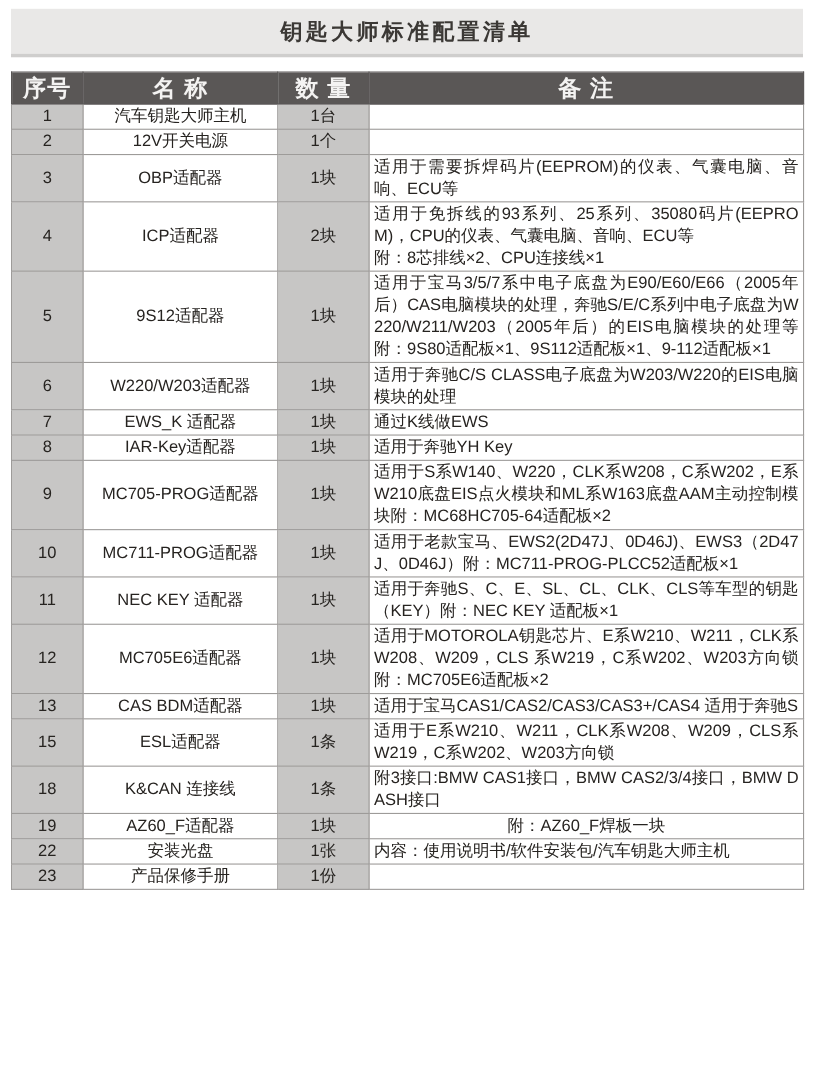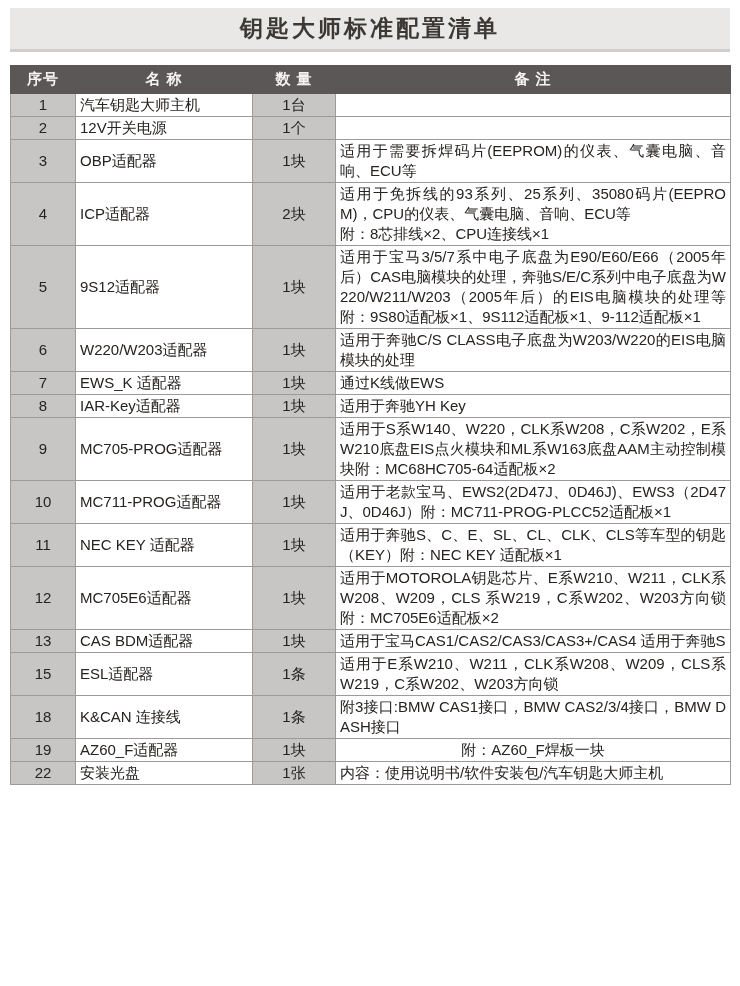--- a/index.html
+++ b/index.html
@@ -20,49 +20,49 @@
     background:var(--page-bg);
     font-family:"Liberation Sans","DejaVu Sans",sans-serif;
     color:var(--text);
   }
   .page{padding:8px 10px 0 10px;}
   .title-bar{
     width:720px;height:44px;
     background:var(--title-bg);
     border-bottom:3px solid var(--title-rule);
     display:flex;align-items:center;justify-content:center;
-    font-size:23px;font-weight:bold;letter-spacing:3px;
+    font-size:20px;font-weight:bold;letter-spacing:3px;
     color:var(--title-text);
   }
   table.config{
     margin-top:13px;
     width:720px;
     border-collapse:collapse;
     table-layout:fixed;
   }
   table.config th{
     background:var(--header-bg);
     color:var(--header-text);
-    font-size:15px;font-weight:bold;
+    font-size:21px;font-weight:bold;
     height:28px;padding:0;
     letter-spacing:1px;
     border:1px solid var(--header-bg);
   }
   table.config td{
     border:1px solid var(--border);
     font-size:15px;line-height:20px;
     padding:1px 4px;
     vertical-align:middle;
     word-break:break-all;
   }
   td.c-no,td.c-qty{
     background:var(--shaded-col);
     text-align:center;
   }
-  td.c-name{}
+  td.c-name{text-align:center;}
   td.c-note{
     text-align:justify;
     white-space:pre-line;
     padding:1px 6px;
   }
   td.c-note.center{text-align:center;margin-left:40px;}
 </style>
 </head>
 <body>
 
@@ -184,16 +184,22 @@
     <td class="c-name">AZ60_F适配器</td>
     <td class="c-qty">1块</td>
     <td class="c-note center">附：AZ60_F焊板一块</td>
   </tr>
         <tr>
     <td class="c-no">22</td>
     <td class="c-name">安装光盘</td>
     <td class="c-qty">1张</td>
     <td class="c-note">内容：使用说明书/软件安装包/汽车钥匙大师主机</td>
   </tr>
+        <tr>
+    <td class="c-no">23</td>
+    <td class="c-name">产品保修手册</td>
+    <td class="c-qty">1份</td>
+    <td class="c-note"></td>
+  </tr>
       </tbody>
   </table>
 
 </div>
 
 </body></html>

